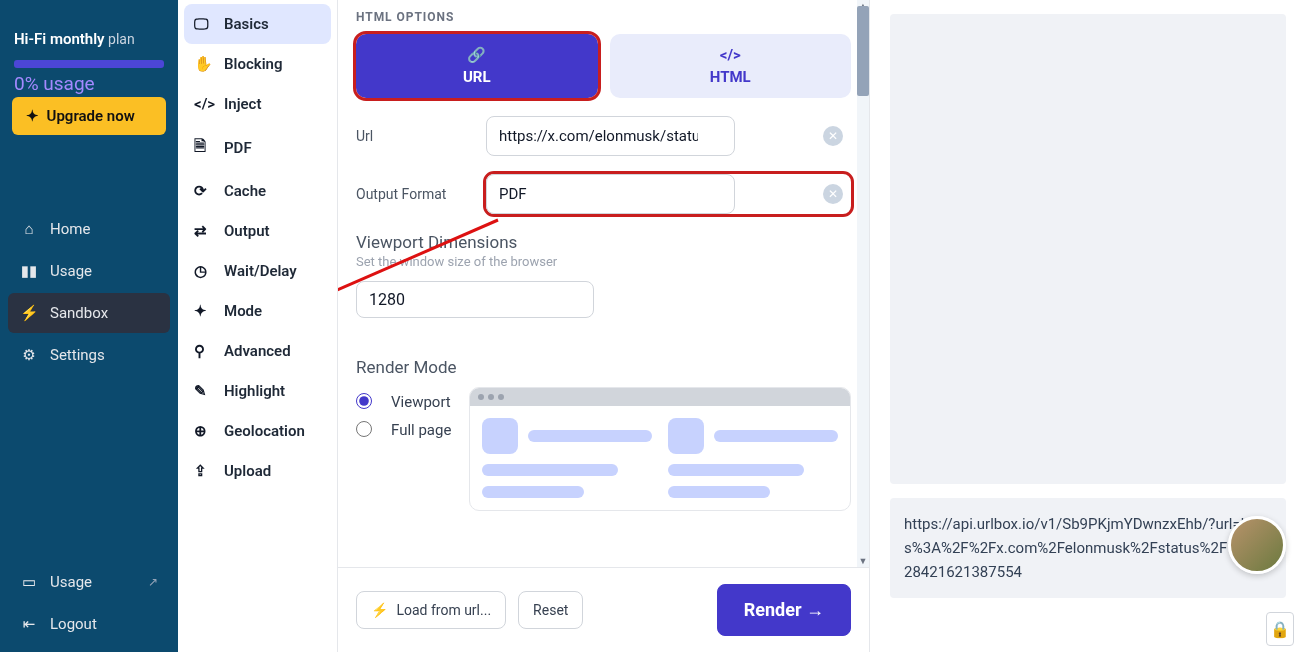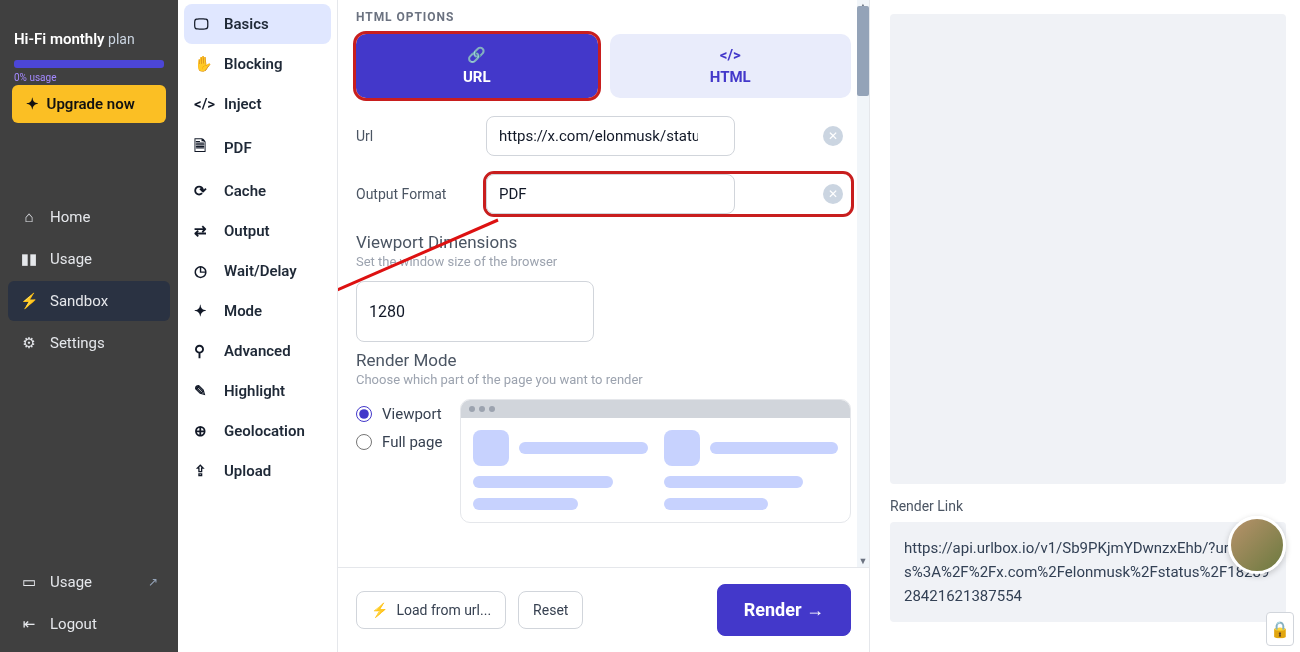--- a/index.html
+++ b/index.html
@@ -1,22 +1,22 @@
 <!DOCTYPE html>
 <html><head>
 <meta charset="utf-8">
 <style>
 *{box-sizing:border-box;margin:0;padding:0;font-family:-apple-system,BlinkMacSystemFont,"Segoe UI",Roboto,sans-serif}
 body{display:flex;height:652px;width:1300px;overflow:hidden;background:#fff}
-.col-left{width:178px;background:#404040;color:#fff;display:flex;flex-direction:column;padding:8px 8px 8px 8px;font-size:14px}
+.col-left{width:178px;background:#0c4a6e;color:#fff;display:flex;flex-direction:column;padding:8px 8px 8px 8px;font-size:14px}
 .plan-row{padding:4px 6px;margin-top:18px}
 .plan-name{font-weight:600;font-size:15px}
 .plan-suffix{font-weight:400;font-size:14px;color:#cbd5e1}
 .progress{height:8px;background:#4c46d6;border-radius:3px;margin:8px 6px 2px 6px}
-.usage-pct{color:#a489ff;font-size:10px;padding:2px 6px}
+.usage-pct{color:#a489ff;font-size:19px;padding:2px 6px}
 .trial{color:#cbd5e1;font-size:13px;padding:10px 6px 10px 6px;line-height:1.4}
 .upgrade{background:#fbbf24;color:#111;border:none;border-radius:6px;padding:10px 14px;font-weight:600;margin:0 4px 30px 4px;cursor:pointer;display:flex;align-items:center;gap:8px;font-size:15px}
 .nav{display:flex;flex-direction:column;gap:2px;margin-top:44px}
 .nav-item{display:flex;align-items:center;gap:12px;padding:11px 12px;border-radius:6px;color:#e5e7eb;cursor:pointer;font-size:15px}
 .nav-item.active{background:#2a3242}
 .nav-item .ic{width:18px;text-align:center;color:#e5e7eb}
 .nav-bottom{margin-top:auto;display:flex;flex-direction:column;gap:2px}
 .ext{margin-left:auto;font-size:12px;color:#94a3b8}
 .col-config{width:160px;background:#fff;border-right:1px solid #e5e7eb;padding:4px 6px}
 .cfg-item{display:flex;align-items:center;gap:12px;padding:11px 10px;border-radius:8px;color:#1f2937;cursor:pointer;font-size:15px;font-weight:600}
@@ -32,25 +32,25 @@
 .form-label{width:110px;color:#4b5563;font-size:14px}
 .input{flex:1;border:1px solid #d1d5db;border-radius:8px;padding:10px 36px 10px 12px;font-size:15px;color:#111827;position:relative}
 .input-wrap{flex:1;position:relative}
 .clear-btn{position:absolute;right:8px;top:50%;transform:translateY(-50%);width:20px;height:20px;border-radius:50%;background:#cbd5e1;color:#fff;font-size:12px;display:flex;align-items:center;justify-content:center;cursor:pointer}
 .hl{outline:3px solid #c81e1e;border-radius:8px}
 .section-title{color:#4b5563;font-size:17px;margin-top:6px}
 .section-sub{color:#9ca3af;font-size:13px;margin:2px 0 12px 0}
 .dim-row{display:flex;gap:20px}
 .dim-col{flex:1;display:flex;flex-direction:column;gap:6px}
 .dim-label{color:#4b5563;font-size:14px}
-.dim-input{border:1px solid #d1d5db;border-radius:8px;padding:20px 12px;font-size:16px;color:#111827}
-.render-mode{margin-top:8px}
+.dim-input{border:1px solid #d1d5db;border-radius:8px;padding:8px 12px;font-size:16px;color:#111827}
+.render-mode{margin-top:39px}
 .rm-row{display:flex;gap:18px;align-items:flex-start;margin-top:10px}
 .rm-options{display:flex;flex-direction:column;gap:10px;padding-top:6px}
-.radio{display:flex;align-items:center;gap:10px;color:#374151;font-size:15px}
+.radio{display:flex;gap:19px;color:#374151;font-size:15px}
 .radio input{width:16px;height:16px;accent-color:#4338ca}
 .preview{flex:1;border:1px solid #e5e7eb;border-radius:10px;overflow:hidden;background:#fff}
 .preview-top{background:#d1d5db;height:18px;display:flex;align-items:center;gap:4px;padding:0 8px}
 .dot{width:6px;height:6px;border-radius:50%;background:#9ca3af}
 .preview-body{padding:12px;display:flex;gap:16px}
 .skel-col{flex:1;display:flex;flex-direction:column;gap:10px}
 .skel-line{height:12px;background:#c7d2fe;border-radius:6px}
 .skel-sq{width:36px;height:36px;background:#c7d2fe;border-radius:8px}
 .skel-row{display:flex;gap:10px;align-items:center}
 .footer{border-top:1px solid #e5e7eb;padding:16px 18px;display:flex;align-items:center;gap:12px}
@@ -208,21 +208,20 @@
     <div class="dim-row">
       <div class="dim-col">
         <input class="dim-input" value="1280" style="">
       </div>
       <div class="dim-col">
       </div>
     </div>
 
     <div class="render-mode">
       <div class="section-title">Render Mode</div>
-      <div class="section-sub">Choose which part of the page you want to render</div>
       <div class="rm-row">
         <div class="rm-options">
           <label class="radio">
               <input type="radio" checked="" style="">
               <span>Viewport</span>
             </label>
           <label class="radio">
               <input type="radio" style="">
               <span>Full page</span>
             </label>
@@ -274,18 +273,17 @@
       <span>Reset</span>
     </button>
     <button class="btn primary">
       <span>Render →</span>
     </button>
   </div>
 </div>
 
 <div class="col-preview">
   <div class="preview-panel"></div>
-  <div class="rl-label">Render Link</div>
   <div class="rl-box">https://api.urlbox.io/v1/Sb9PKjmYDwnzxEhb/?url=https%3A%2F%2Fx.com%2Felonmusk%2Fstatus%2F1828928421621387554</div>
 </div>
 
 <div class="avatar"></div>
 <div class="lock-badge">🔒</div>
 
 </body></html>

